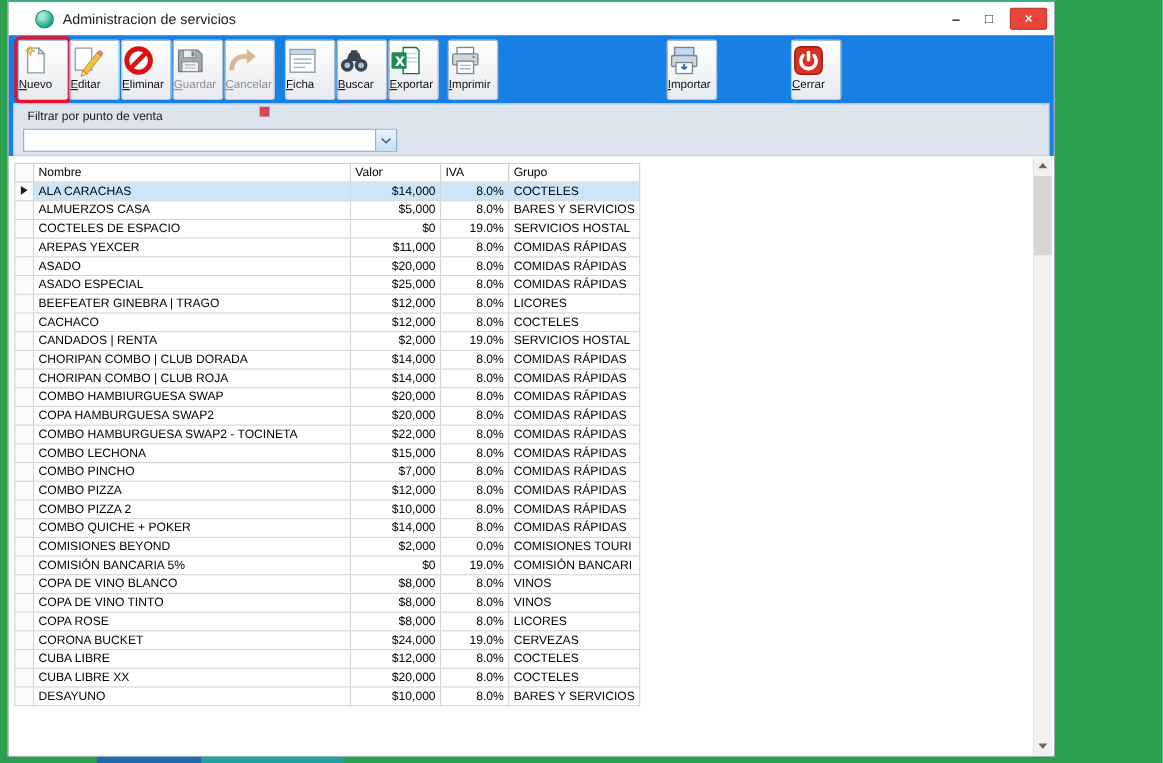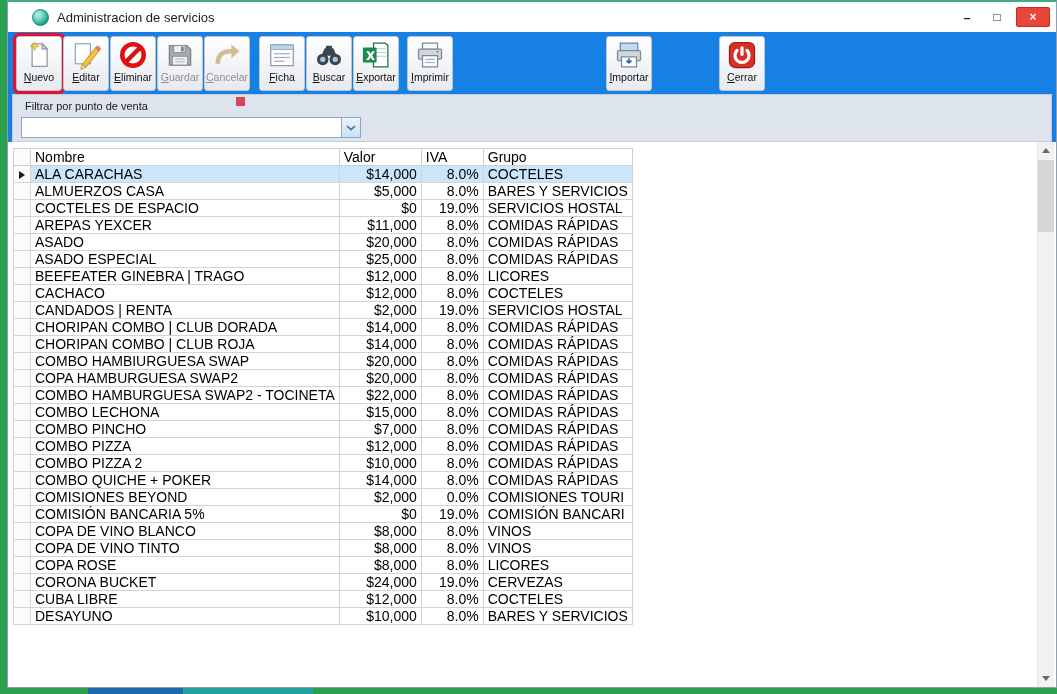--- a/index.html
+++ b/index.html
@@ -5,21 +5,21 @@
   * { margin:0; padding:0; box-sizing:border-box; }
   html,body { width:1057px; height:694px; overflow:hidden; }
   body { font-family:"Liberation Sans", sans-serif; position:relative; background:#2ba04f; }
 
   
   .desk-frag { position:absolute; }
   .frag-blue { left:88px; bottom:0; width:95px; height:6px; background:#1d6aae; }
   .frag-teal { left:183px; bottom:0; width:130px; height:6px; background:#23a3a0; }
 
   
-  .window { position:absolute; left:7px; top:0; width:1050px; height:688px;
+  .window { position:absolute; left:7px; top:0; width:952px; height:688px;
             background:#fff; border:1px solid #8fa0ae; border-top:2px solid #3fae85;
             display:flex; flex-direction:column; }
 
   
   .titlebar { height:30px; background:#ffffff; display:flex; align-items:center; flex:0 0 auto; }
   .app-icon { width:17px; height:17px; border-radius:50%; margin-left:24px;
               background:radial-gradient(circle at 35% 32%, #9fe6d6 18%, #18a78c 70%, #0d8a72);
               border:1px solid #0f8e76; }
   .title { font-size:13px; color:#222; margin-left:8px; }
   .win-controls { margin-left:auto; display:flex; align-items:center; gap:8px; padding-right:6px; }
@@ -28,21 +28,21 @@
   .ctl-min { width:22px; height:20px; font-weight:bold; }
   .ctl-max { width:22px; height:20px; font-size:12px; }
   .ctl-close { width:34px; height:20px; background:#e8463a; border:1px solid #bb2f22;
                border-radius:2px; color:#fff; font-size:12px; font-weight:bold; }
 
   
   .band { background:#1780e4; padding:4px 4px 0 4px; flex:0 0 auto; }
   .toolbar { display:flex; align-items:flex-start; height:58px; padding-left:4px; }
   .tb-btn { width:46px; height:55px; background:linear-gradient(#ffffff,#e7eaee);
             border:1px solid #b9c6d4; border-radius:3px; margin-right:1px;
-            display:flex; flex-direction:column; align-items:center; padding-top:3px;
+            display:flex; flex-direction:column; align-items:flex-start; padding-top:3px;
             cursor:pointer; flex:0 0 auto; }
   .tb-btn:nth-child(6)  { margin-left:8px; }
   .tb-btn:nth-child(9)  { margin-left:7px; }
   .tb-btn:nth-child(10) { margin-left:152px; }
   .tb-btn:nth-child(11) { margin-left:66px; }
   .tb-icon { width:30px; height:30px; display:block; }
   .tb-icon svg { width:100%; height:100%; display:block; }
   .tb-label { display:block; font-size:10.5px; color:#111; margin-top:1px; white-space:nowrap; }
   .tb-label::first-letter { text-decoration:underline; }
   .tb-btn.disabled .tb-label { color:#8f8f8f; }
@@ -56,21 +56,21 @@
   .red-marker { position:absolute; left:223px; top:2px; width:9px; height:9px; background:#d6455b; }
   .combo { position:absolute; left:8px; top:22px; width:340px; height:21px; background:#fff;
            border:1px solid #8ca8c6; display:flex; cursor:pointer; }
   .combo-value { flex:1; font-size:11px; padding:3px 4px; color:#222; }
   .combo-btn { width:19px; background:linear-gradient(#eaf4fd,#c9dff6); border-left:1px solid #8ca8c6;
                display:flex; align-items:center; justify-content:center; }
 
   
   .grid-area { position:relative; flex:1; background:#fff; overflow:hidden; }
   table.grid { position:absolute; left:5px; top:6px; border-collapse:collapse; table-layout:fixed;
-               font-size:14px; color:#000; background:#fff; }
+               font-size:11px; color:#000; background:#fff; }
   col.w-ind { width:17px; } col.w-0 { width:288px; } col.w-1 { width:82px; }
   col.w-2 { width:62px; } col.w-3 { width:106px; }
   .grid th, .grid td { border:1px solid #d4d4d4; height:17px; padding:0 4px;
                        white-space:nowrap; overflow:hidden; vertical-align:middle; }
   .grid th { font-weight:normal; text-align:left; background:#fff; border-color:#cfcfcf; }
   .grid td.c1, .grid td.c2 { text-align:right; }
   .grid td.ind, .grid th.ind { padding:0; background:#fbfbfb; text-align:center; }
   tr.selected td { background:#cbe6fa; }
   tr.selected td.ind { background:#fbfbfb; }
   .arrow { display:inline-block; width:0; height:0; border-left:6px solid #1a1a1a;
@@ -443,20 +443,27 @@
           </tr>
           <tr>
             <td class="ind"></td>
             <td class="c0">CUBA LIBRE</td>
             <td class="c1">$12,000</td>
             <td class="c2">8.0%</td>
             <td class="c3">COCTELES</td>
           </tr>
           <tr>
             <td class="ind"></td>
+            <td class="c0">CUBA LIBRE XX</td>
+            <td class="c1">$20,000</td>
+            <td class="c2">8.0%</td>
+            <td class="c3">COCTELES</td>
+          </tr>
+          <tr>
+            <td class="ind"></td>
             <td class="c0">DESAYUNO</td>
             <td class="c1">$10,000</td>
             <td class="c2">8.0%</td>
             <td class="c3">BARES Y SERVICIOS</td>
           </tr>
         </tbody>
     </table>
 
     <div class="scrollbar">
       <div class="sb-btn sb-up">

